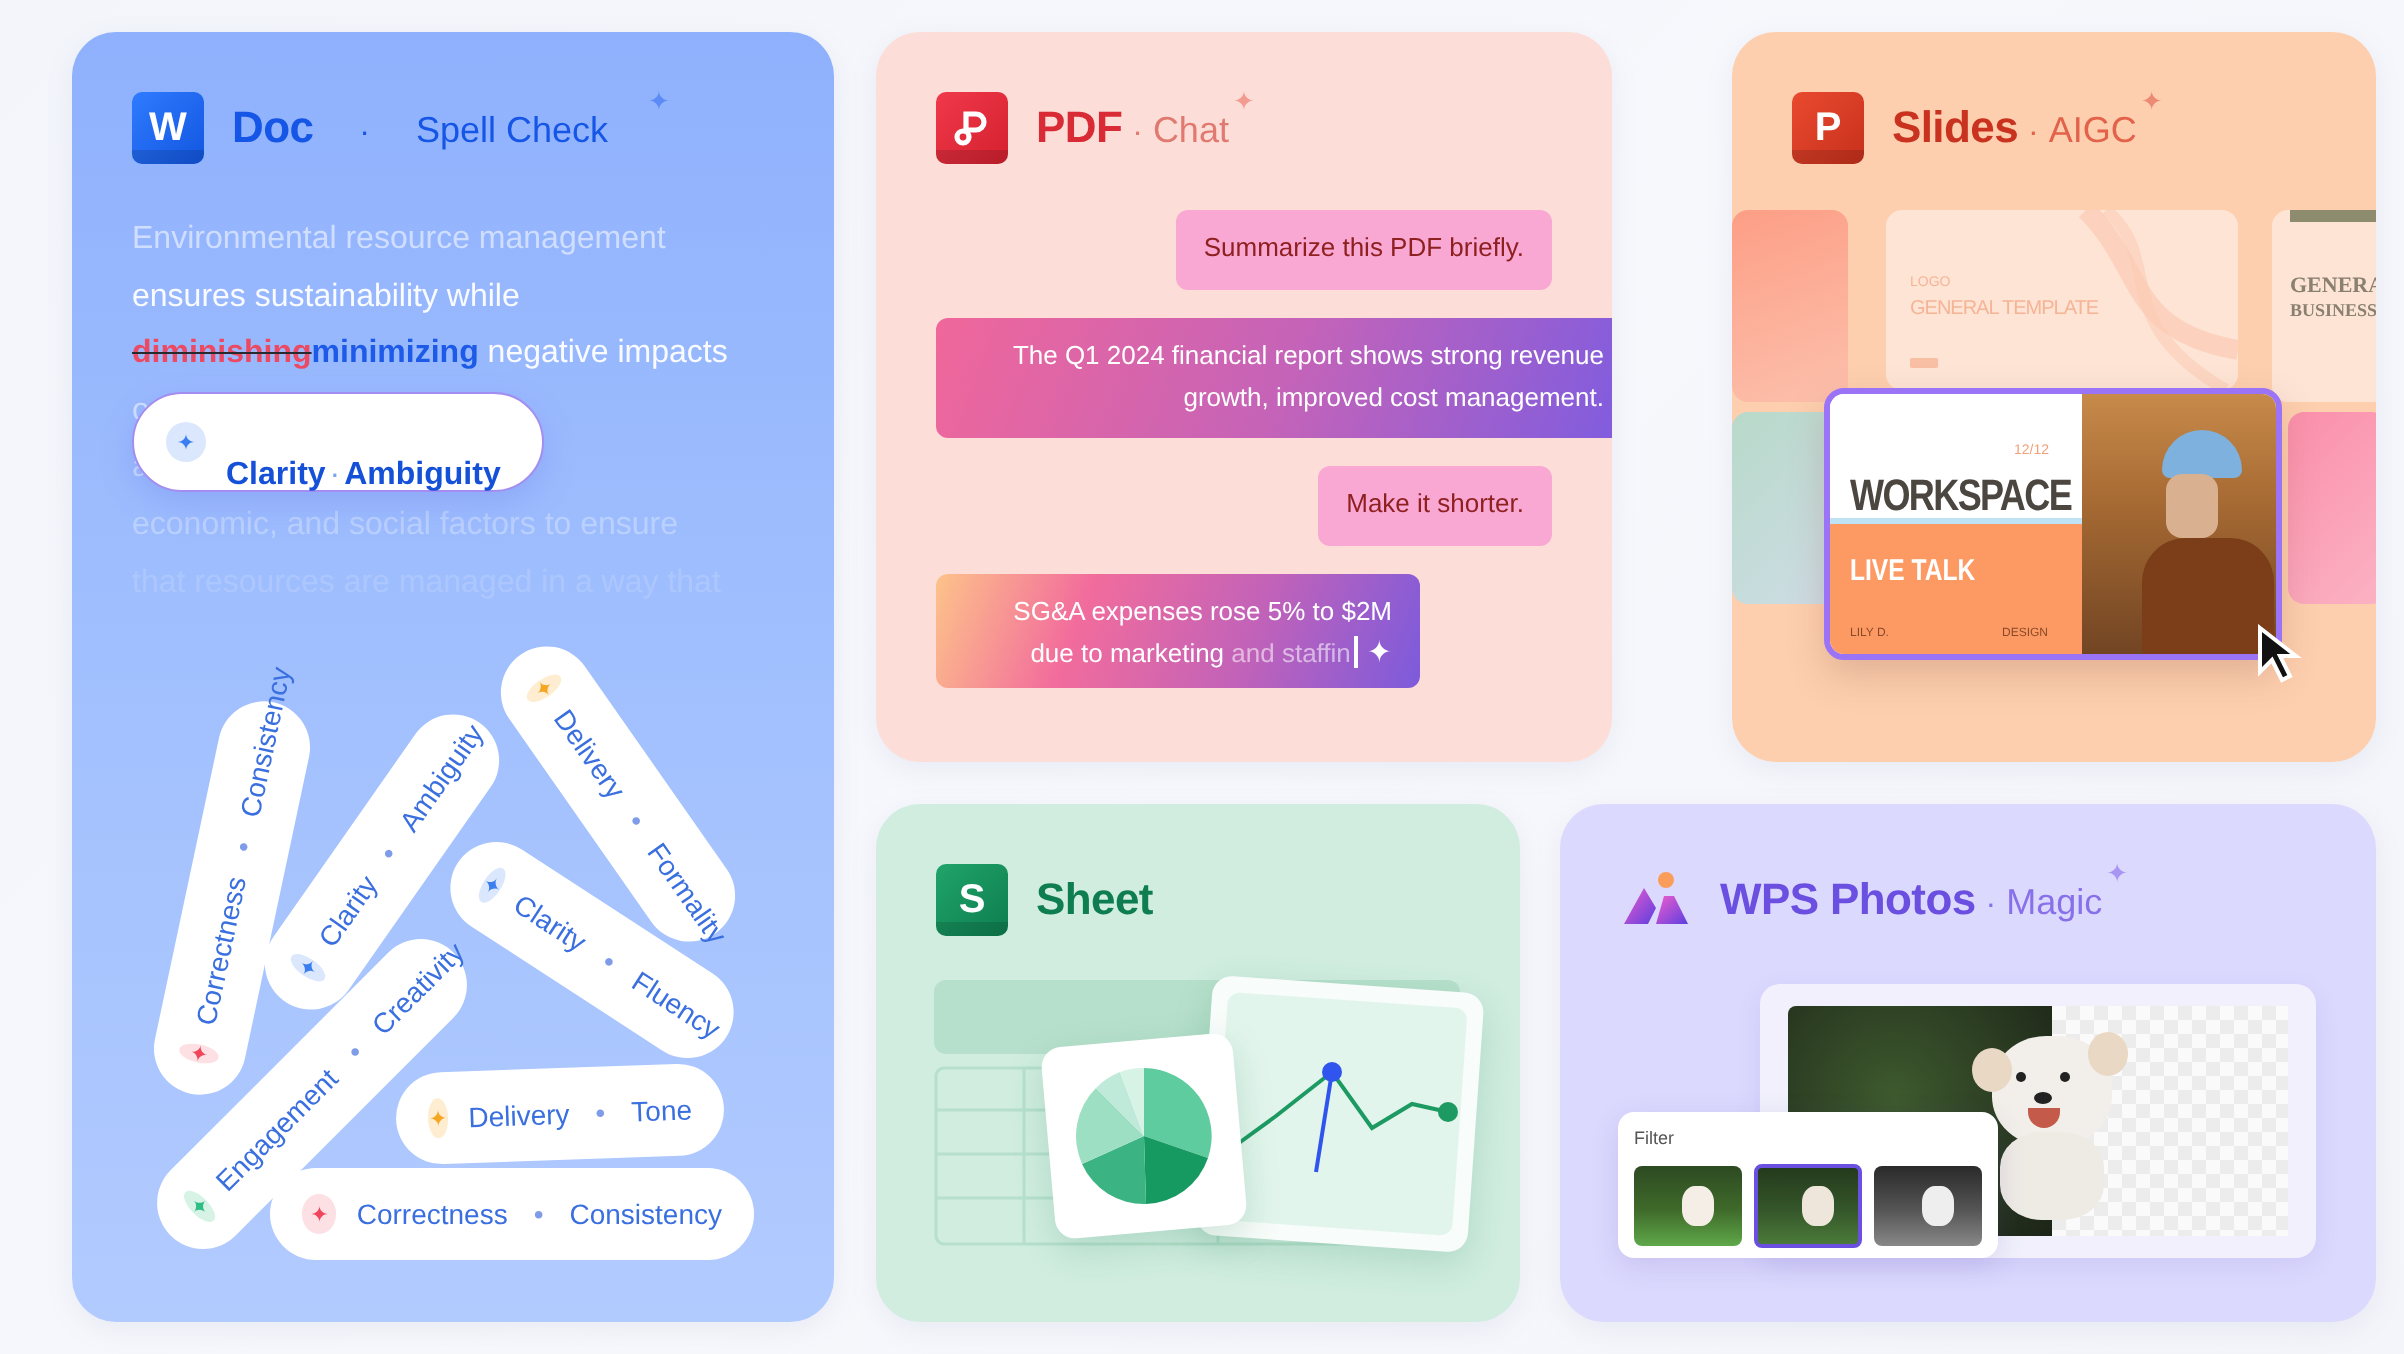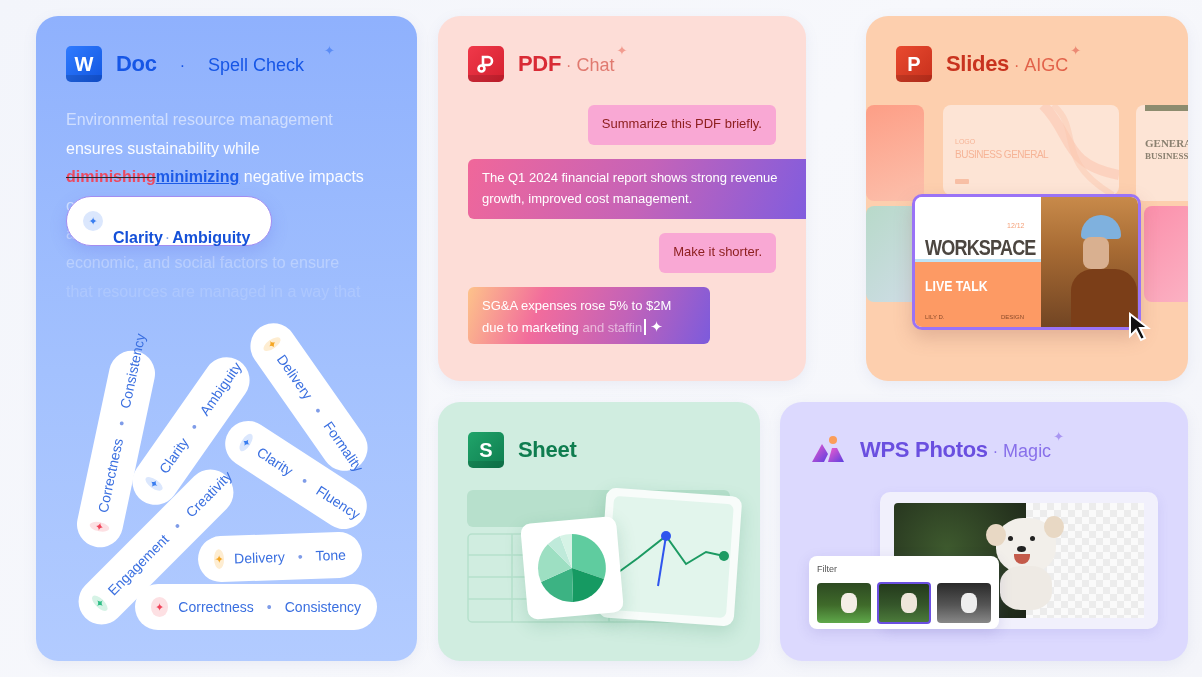--- a/index.html
+++ b/index.html
@@ -36,21 +36,21 @@
 
   
   #doc { left: 36px; top: 16px; width: 381px; height: 645px;
     background: linear-gradient(180deg, #8fb1fd 0%, #a3c1fe 55%, #b2cbff 100%); }
   .doc-text { position: absolute; left: 30px; top: 90px; width: 330px;
     font-size: 16px; line-height: 28.6px; color: #fff; }
   .doc-line { display: block; white-space: nowrap; }
   .l1 { opacity: 0.55; } .l2 { opacity: 0.95; } .l3 { opacity: 0.95; }
   .l4 { opacity: 0.55; } .l5 { opacity: 0.45; } .l6 { opacity: 0.3; } .l7 { opacity: 0.15; }
   .strike { color: #f0455a; text-decoration: line-through; text-decoration-color: #222; font-weight: 600; }
-  .fix { color: #1656e6; font-weight: 700; text-decoration: underline; }
+  .fix { color: #1656e6; font-weight: 700; }
   .doc-pill-main {
     position: absolute; left: 30px; top: 180px; width: 206px; height: 50px;
     background: #fff; border-radius: 25px; border: 1.5px solid #a38df0;
     display: flex; align-items: center; padding-left: 16px; gap: 10px;
     box-shadow: 0 6px 16px rgba(100,110,230,0.25);
   }
   .pill-ico { width: 20px; height: 20px; border-radius: 50%;
     display: flex; align-items: center; justify-content: center; font-size: 11px; }
   .doc-pill-main .txt { color: #1450d8; font-size: 16px; font-weight: 700; margin-top: 33px; }
   .tag {
@@ -58,21 +58,21 @@
     display: flex; align-items: center; padding: 0 16px; gap: 10px;
     color: #3a6fe0; font-size: 14px; white-space: nowrap;
     transform-origin: center center;
   }
   .tag .dot { color: #7f9ce8; margin: 0 3px; }
 
   
   #pdf { left: 438px; top: 16px; width: 368px; height: 365px; background: #fdddd7; }
   .bubble { position: absolute; font-size: 13px; line-height: 21px; border-radius: 6px; padding: 8px 14px; }
   .user-b { background: #f9a8d4; color: #8e2020; }
-  .ai-b { color: #fff; background: linear-gradient(110deg, #f0679a 0%, #c563b8 50%, #7d5ce0 100%); }
+  .ai-b { color: #fff; background: linear-gradient(110deg, #f0679a 0%, #c563b8 50%, #7d5ce0 100%); text-align: right; }
   .ai-b2 { background: linear-gradient(110deg, #fdc38a 0%, #f26c9c 30%, #c162b9 65%, #7c5bdc 100%); }
   .fade { opacity: 0.55; }
   .cursor { display: inline-block; width: 2px; height: 16px; background: #fff; vertical-align: -3px; margin: 0 4px 0 2px; }
 
   
   #slides { left: 866px; top: 16px; width: 322px; height: 365px; background: #fdcfae; }
   .thumb { position: absolute; border-radius: 8px; overflow: hidden; }
   .main-slide { position: absolute; left: 46px; top: 178px; width: 229px; height: 136px;
     border: 3px solid #9a73f6; border-radius: 10px; overflow: hidden; background: #fff;
     box-shadow: 0 8px 18px rgba(150,90,80,0.25); }
@@ -198,21 +198,21 @@
     </div>
   </div>
 
   <div class="thumb" style="left:0;top:89px;width:58px;height:96px;background:linear-gradient(160deg,#fd9e86,#fcc0ac);"></div>
   <div class="thumb" style="left:77px;top:89px;width:176px;height:90px;background:#fde4d5;">
     <svg width="176" height="90" style="position:absolute;left:0;top:0;">
       <path d="M100 0 C130 30 120 60 176 70" stroke="#fbc7b0" stroke-width="10" fill="none" opacity="0.6"></path>
       <path d="M110 0 C140 25 110 55 170 90" stroke="#fbc7b0" stroke-width="6" fill="none" opacity="0.5"></path>
     </svg>
     <div style="position:absolute;left:12px;top:33px;font-size:7px;color:#f6b497;">LOGO</div>
-    <div style="position:absolute;left:12px;top:44px;font-size:10px;color:#f6b497;letter-spacing:-0.5px;">BUSINESS GENERAL</div>
+    <div style="position:absolute;left:12px;top:44px;font-size:10px;color:#f6b497;letter-spacing:-0.5px;">GENERAL TEMPLATE</div>
     <div style="position:absolute;left:12px;top:74px;width:14px;height:5px;background:#f8bfa5;border-radius:1px;"></div>
   </div>
   <div class="thumb" style="left:270px;top:89px;width:60px;height:96px;background:#fde4d5;">
     <div style="position:absolute;left:9px;top:0;width:55px;height:6px;background:#8d8c6f;"></div>
     <div style="position:absolute;left:9px;top:32px;font-family:'Liberation Serif',serif;font-size:11px;font-weight:700;color:#8a8070;line-height:12px;">
       <span>GENERAL</span><br><span style="font-size:9px;">BUSINESS I</span>
     </div>
   </div>
   <div class="thumb" style="left:0;top:190px;width:58px;height:96px;background:linear-gradient(135deg,#a6dcd0,#c4e0f5);opacity:0.8;"></div>
   <div class="thumb" style="left:278px;top:190px;width:50px;height:96px;background:linear-gradient(135deg,#fb8fab,#fbb3c4);"></div>

